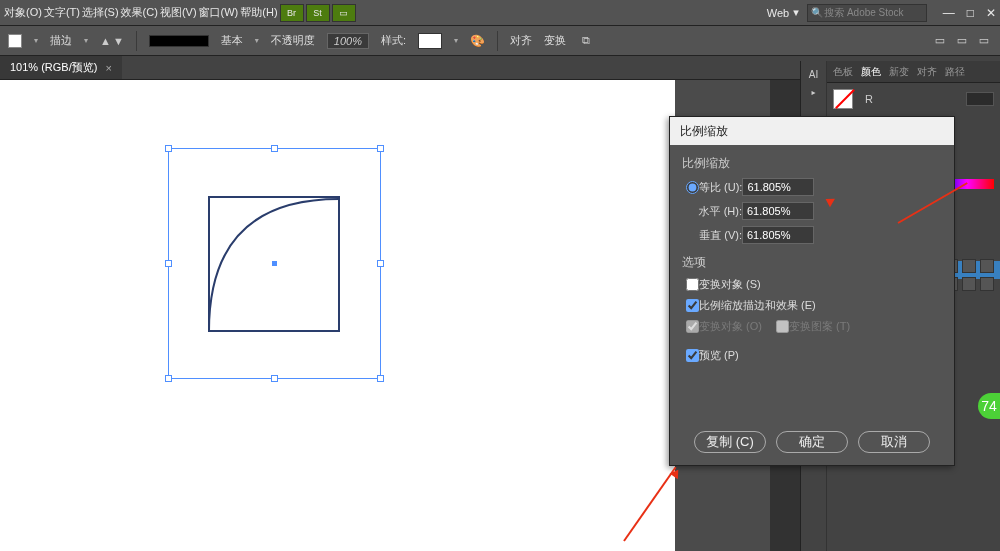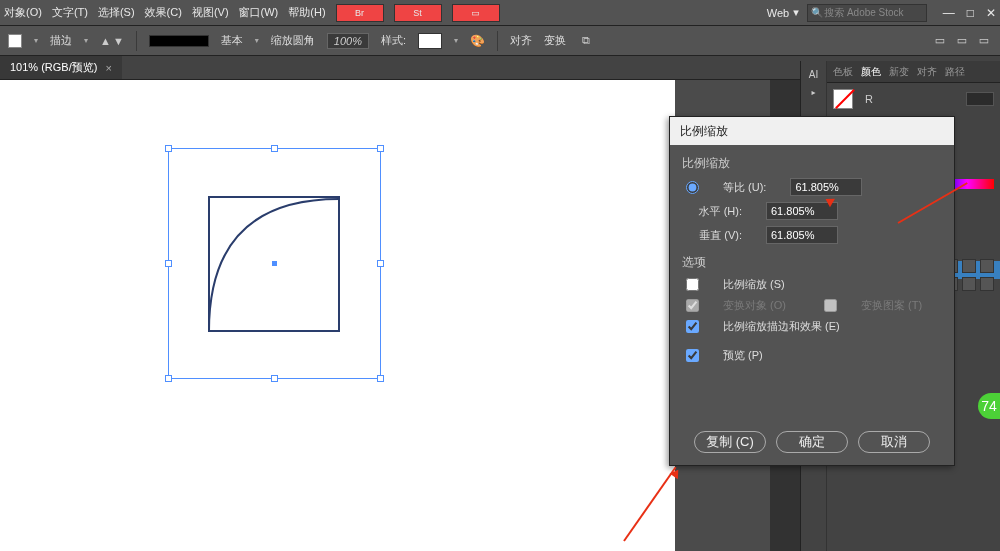--- a/index.html
+++ b/index.html
@@ -1,23 +1,23 @@
 <!DOCTYPE html>
 <html><head>
 <meta charset="utf-8">
 <style>
 * { box-sizing: border-box; margin: 0; padding: 0; font-family: "Microsoft YaHei", sans-serif; }
 body { width: 1000px; height: 551px; background: #323232; overflow: hidden; position: relative; color: #ccc; font-size: 11px; }
 
 
-.menubar { height: 26px; background: #535353; display: flex; align-items: center; padding: 0 4px; gap: 10px; color: #e8e8e8; border-bottom: 1px solid #222; }
+.menubar { height: 26px; background: #535353; display: flex; align-items: center; padding: 0 4px; gap: 2px; color: #e8e8e8; border-bottom: 1px solid #222; }
 .menubar .menu-item { cursor: default; }
 .menubar .right { margin-left: auto; display: flex; align-items: center; gap: 8px; }
 .menubar .dropdown { display: inline-flex; align-items: center; gap: 4px; }
-.menubar .token { width: 48px; height: 18px; background:#ef4444; border:1px solid #333; display:flex; align-items:center; justify-content:center; font-size:9px; }
+.menubar .token { width: 24px; height: 18px; background:#4d7c0f; border:1px solid #333; display:flex; align-items:center; justify-content:center; font-size:9px; }
 .menubar .search { width: 120px; height: 18px; background:#474747; border:1px solid #333; padding:0 4px; display:inline-flex; align-items:center; font-size:10px; color:#888; }
 .win-btns { display:flex; gap:12px; margin-left:8px; }
 .win-btns span { font-size:12px; }
 
 
 .ctrlbar { height: 30px; background:#535353; display:flex; align-items:center; padding:0 8px; gap:12px; border-bottom:1px solid #222; }
 .ctrlbar .anchor { width:14px; height:14px; background:#fff; border:1px solid #888; }
 .ctrlbar .label { color:#ddd; }
 .ctrlbar .chev { font-size:8px; color:#aaa; }
 .ctrlbar .sep { width:1px; height:20px; background:#3a3a3a; }
@@ -60,21 +60,21 @@
 .rowspacer { height:6px; }
 .mini-actions { position:absolute; right:6px; bottom:260px; display:flex; flex-direction:column; gap:4px; }
 .mini-actions .row { display:flex; gap:4px; }
 .mini-actions .ic { width:14px; height:14px; background:#555; border:1px solid #333; }
 .hint-bar { position:absolute; left:26px; right:0; top:200px; height:18px; background:#3880c0; }
 
 
 .dialog { position:absolute; left:669px; top:116px; width:286px; height:350px; background:#535353; border:1px solid #222; box-shadow:-2px 2px 6px rgba(0,0,0,.4); color:#ddd; }
 .dialog .titlebar { height:28px; background:#f0f0f0; color:#222; display:flex; align-items:center; padding:0 10px; font-size:12px; }
 .dialog .section-title { margin:10px 12px 6px; color:#ccc; font-size:12px; }
-.dialog .row { display:flex; align-items:center; gap:24px; margin:6px 16px; font-size:11px; }
+.dialog .row { display:flex; align-items:center; gap:0; margin:6px 16px; font-size:11px; }
 .dialog .txt { width:72px; height:18px; background:#3a3a3a; border:1px solid #666; color:#fff; padding:0 4px; display:inline-flex; align-items:center; }
 .dialog .sublabel { width:56px; text-align:right; display:inline-block; }
 .dialog input[type=radio], .dialog input[type=checkbox] { accent-color:#6aa9ff; }
 .dialog .disabled { color:#7a7a7a; }
 .dialog .btnrow { position:absolute; bottom:12px; left:0; right:0; display:flex; justify-content:center; gap:10px; }
 .btn { width:72px; height:22px; border:1px solid #aaa; border-radius:11px; background:transparent; color:#eee; font-size:13px; display:flex; align-items:center; justify-content:center; }
 
 
 .arrow-line { position:absolute; background:#e83015; transform-origin:left center; }
 .arrow-head { position:absolute; width:0; height:0; border-left:8px solid #e83015; border-top:5px solid transparent; border-bottom:5px solid transparent; }
@@ -117,21 +117,21 @@
   <span class="label">描边</span>
   <span class="chev">▾</span>
   <span style="display:flex;align-items:center;gap:2px;">
       <span>▲</span>
       <span>▼</span>
     </span>
   <span class="sep"></span>
   <span class="stroke-preview"></span>
   <span class="label">基本</span>
     <span class="chev">▾</span>
-  <span class="label">缩放圆角</span>
+  <span class="label">不透明度</span>
   <span class="txt" style="background:#3a3a3a;border:1px solid #666;padding:1px 6px;font-style:italic;">100%</span>
   <span class="label">样式:</span>
   <span class="swatch"></span>
     <span class="chev">▾</span>
   <span class="gear">🎨</span>
   <span class="sep"></span>
   <span class="label">对齐</span>
   <span class="label">变换</span>
   <span class="ctrl-icon">⧉</span>
   <span style="margin-left:auto;display:flex;gap:6px;">
@@ -231,32 +231,32 @@
     <span class="txt">61.805%</span>
   </div>
   <div class="row">
     <span class="sublabel">垂直 (V):</span>
     <span class="txt">61.805%</span>
   </div>
 
   <div class="section-title">选项</div>
   <div class="row">
     <input type="checkbox" style="">
-    <span>比例缩放 (S)</span>
+    <span>变换对象 (S)</span>
+  </div>
+  <div class="row">
+    <input type="checkbox" checked="" style="">
+    <span>比例缩放描边和效果 (E)</span>
   </div>
   <div class="row disabled">
     <input type="checkbox" checked="" disabled="" style="">
     <span>变换对象 (O)</span>
     <input type="checkbox" disabled="" style="margin-left: 14px;">
     <span>变换图案 (T)</span>
   </div>
-  <div class="row">
-    <input type="checkbox" checked="" style="">
-    <span>比例缩放描边和效果 (E)</span>
-  </div>
 
   <div class="row" style="margin-top:14px;">
     <input type="checkbox" checked="" style="">
     <span>预览 (P)</span>
   </div>
 
   <div class="btnrow">
     <div class="btn">复制 (C)</div>
     <div class="btn">确定</div>
     <div class="btn">取消</div>

